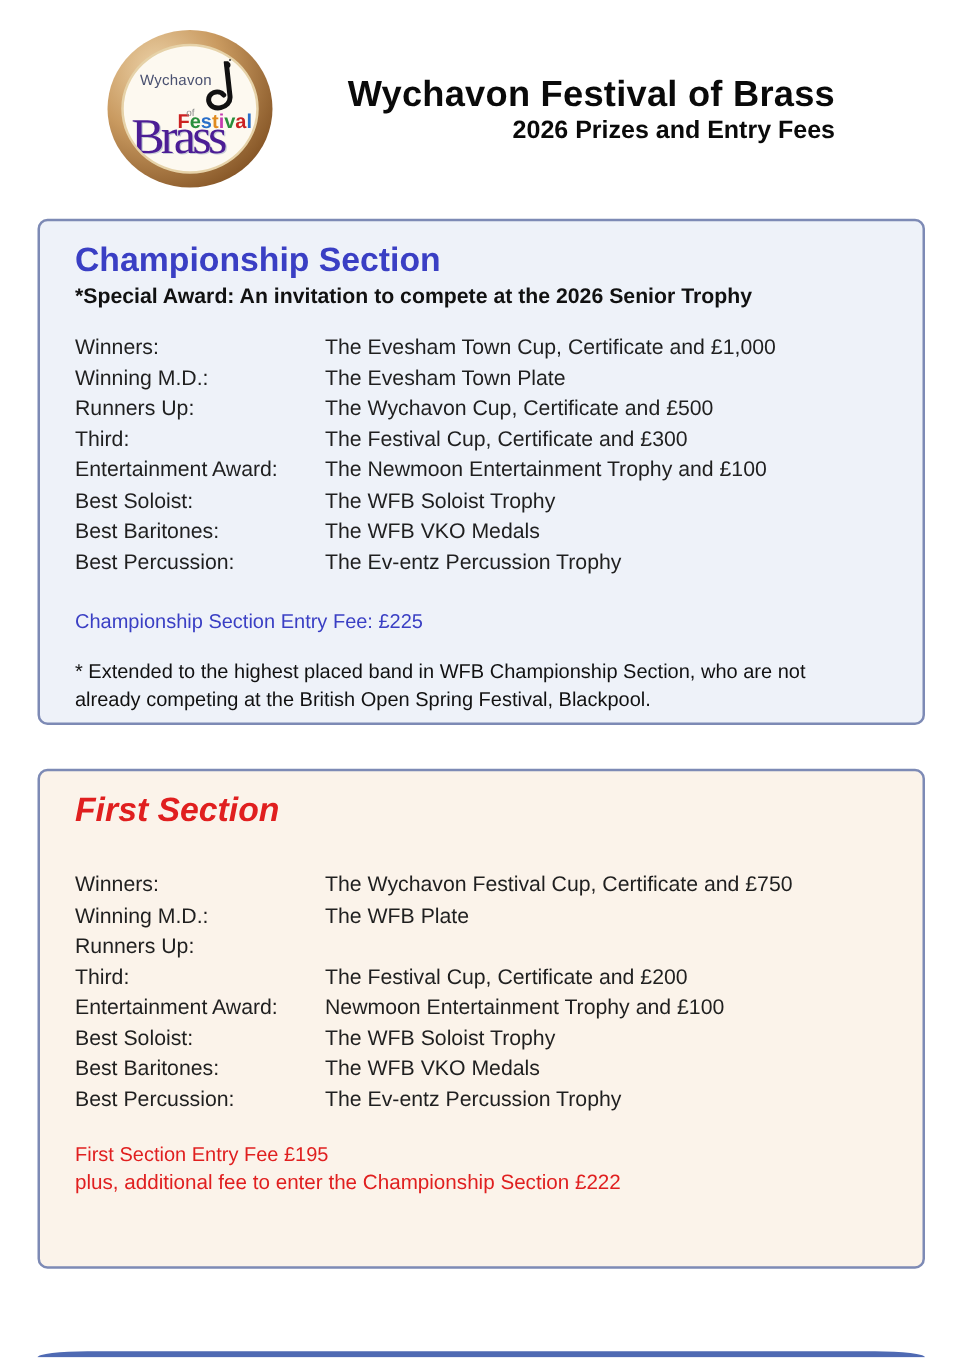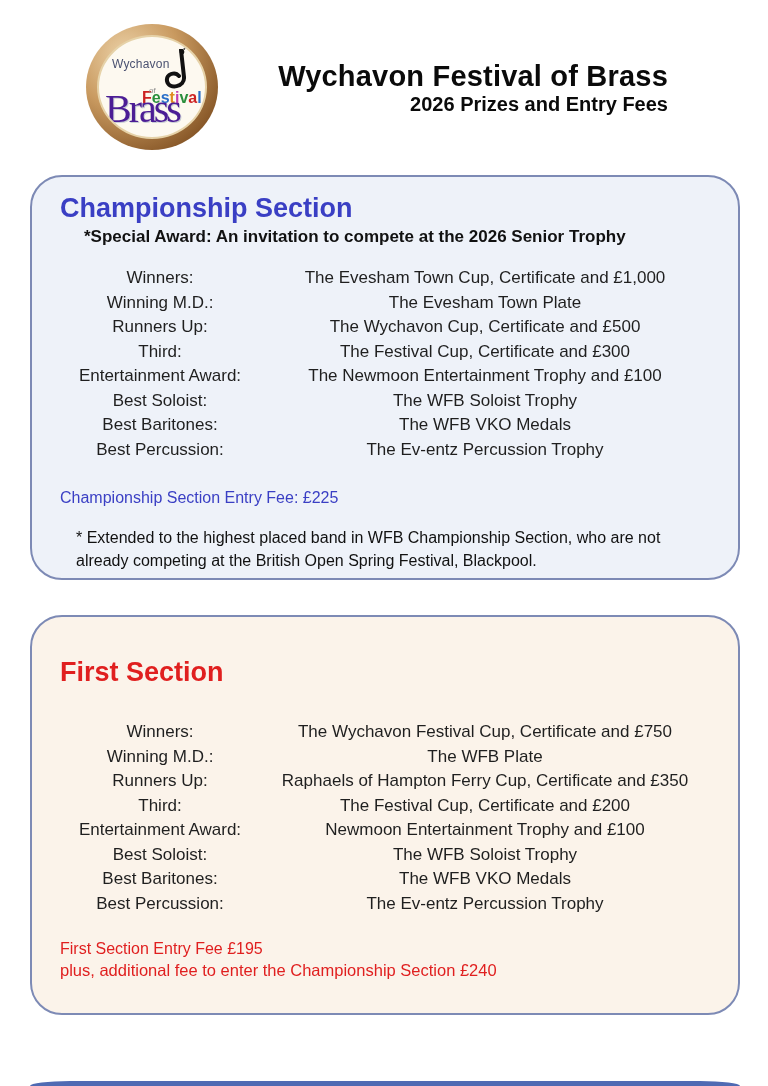--- a/index.html
+++ b/index.html
@@ -35,43 +35,43 @@
   .logo-notes { position:absolute; right:6px; top:4px; font-size:11px; color:#111; line-height:11px; text-align:right; }
   .logo-horn { position:absolute; right:16px; top:12px; }
 
   .titles { position:absolute; left:232px; top:60px; width:436px; text-align:right; }
   .page-title { font-size:29px; font-weight:bold; color:#0a0a0a; letter-spacing:0.2px; }
   .page-subtitle { font-size:20px; font-weight:bold; color:#0a0a0a; }
 
   
   .box {
     position:absolute; left:30px; width:710px;
-    border:2px solid var(--box-border); border-radius:32px;
+    border:2px solid var(--box-border); border-radius:8px;
     padding:12px 28px;
   }
   .box-championship { top:175px; height:405px; background:var(--champ-bg); }
   .box-first        { top:615px; height:400px; background:var(--first-bg); }
 
   .section-title { font-size:27px; font-weight:bold; margin-top:4px; }
   .box-championship .section-title { color:var(--champ-accent); }
-  .box-first .section-title { color:var(--first-accent); margin-top:28px; }
+  .box-first .section-title { color:var(--first-accent); margin-top:4px;font-style:italic; }
 
-  .special-award { font-size:17px; font-weight:bold; color:#111; margin-top:3px;margin-left:24px; }
+  .special-award { font-size:17px; font-weight:bold; color:#111; margin-top:3px; }
 
-  .prize-list { margin-top:19px;text-align:center; }
+  .prize-list { margin-top:19px; }
   .box-first .prize-list { margin-top:32px; }
   .prize-row { display:flex; font-size:17px; line-height:24.5px; color:#1f1f1f; }
   .prize-label { flex:0 0 200px; }
   .prize-value { flex:1; }
 
   .entry-fee { font-size:16px; font-weight:normal; margin-top:27px; }
   .box-championship .entry-fee { color:var(--champ-accent); }
   .box-first .entry-fee { color:var(--first-accent); margin-top:24px; }
 
-  .footnote { margin-top:19px; font-size:16px; line-height:23px; color:#111; max-width:614px;margin-left:16px; }
+  .footnote { margin-top:19px; font-size:16px; line-height:23px; color:#111; max-width:614px; }
   .fee-note { font-size:16.5px; color:var(--first-accent); margin-top:3px; }
 
   
   .next-box-edge {
     position:absolute; left:30px; top:1081px; width:710px; height:5px;
     background:var(--edge-color);
     border-radius:40px 40px 0 0 / 5px 5px 0 0;
   }
 </style>
 </head>
@@ -148,21 +148,20 @@
         <div class="prize-row">
           <span class="prize-label">Winners:</span>
           <span class="prize-value">The Wychavon Festival Cup, Certificate and £750</span>
         </div>
         <div class="prize-row">
           <span class="prize-label">Winning M.D.:</span>
           <span class="prize-value">The WFB Plate</span>
         </div>
         <div class="prize-row">
           <span class="prize-label">Runners Up:</span>
-          <span class="prize-value">Raphaels of Hampton Ferry Cup, Certificate and £350</span>
         </div>
         <div class="prize-row">
           <span class="prize-label">Third:</span>
           <span class="prize-value">The Festival Cup, Certificate and £200</span>
         </div>
         <div class="prize-row">
           <span class="prize-label">Entertainment Award:</span>
           <span class="prize-value">Newmoon Entertainment Trophy and £100</span>
         </div>
         <div class="prize-row">
@@ -172,18 +171,18 @@
         <div class="prize-row">
           <span class="prize-label">Best Baritones:</span>
           <span class="prize-value">The WFB VKO Medals</span>
         </div>
         <div class="prize-row">
           <span class="prize-label">Best Percussion:</span>
           <span class="prize-value">The Ev-entz Percussion Trophy</span>
         </div>
       </div>
     <p class="entry-fee">First Section Entry Fee £195</p>
-    <p class="fee-note">plus, additional fee to enter the Championship Section £240</p>
+    <p class="fee-note">plus, additional fee to enter the Championship Section £222</p>
   </section>
 
   <div class="next-box-edge"></div>
 
 </div>
 
 </body></html>

